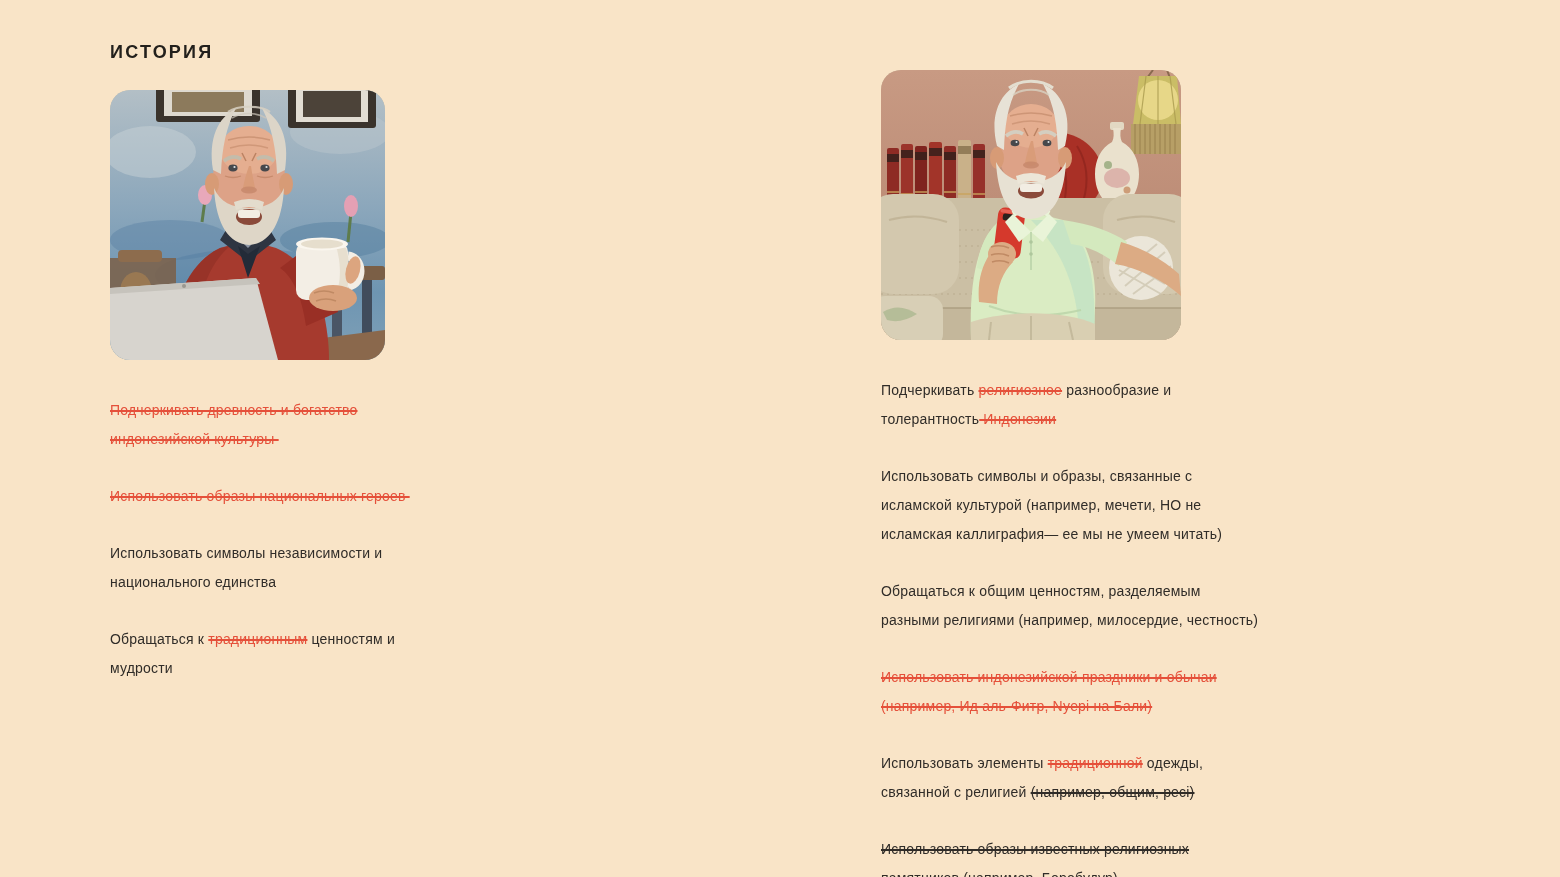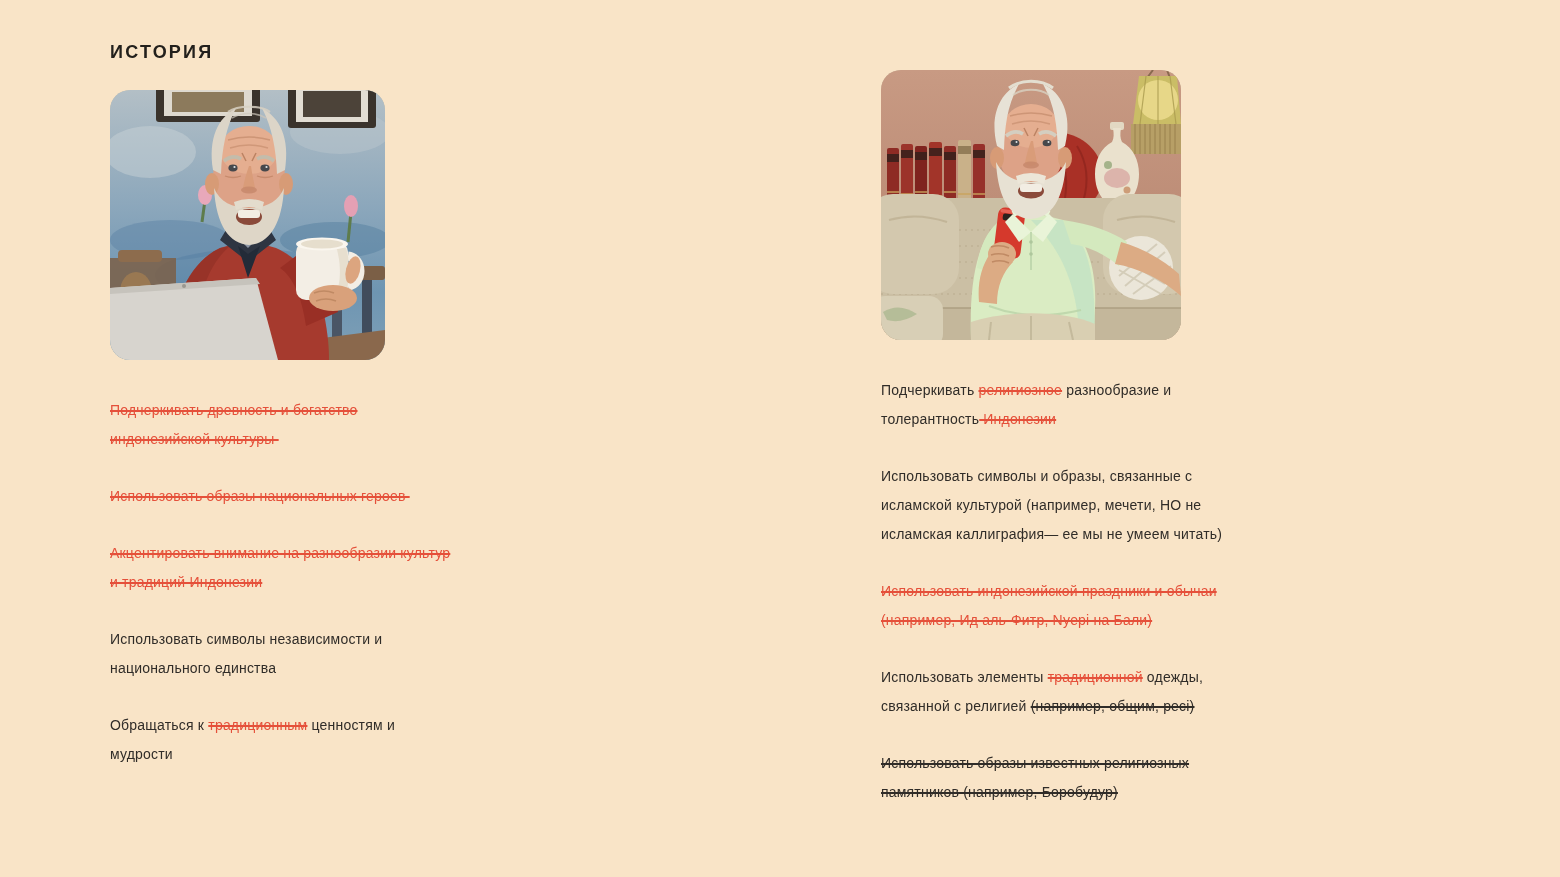--- a/index.html
+++ b/index.html
@@ -153,22 +153,20 @@
         <path d="M0 198 L146 188 L168 270 L0 270 Z" fill="#d7d4ce"></path>
         <path d="M0 198 L146 188 L150 194 L0 204 Z" fill="#c6c3bc"></path>
         <circle cx="74" cy="196" r="2" fill="#9a978f"></circle>
       </svg>
     </figure>
 
     <div class="items">
         <p class="item"><span class="seg red-strike">Подчеркивать древность и богатство
 индонезийской культуры </span></p>
         <p class="item"><span class="seg red-strike">Использовать образы национальных героев </span></p>
-        <p class="item"><span class="seg red-strike">Акцентировать внимание на разнообразии культур
-и традиций Индонезии</span></p>
         <p class="item"><span class="seg plain">Использовать символы независимости и
 национального единства</span></p>
         <p class="item"><span class="seg plain">Обращаться к </span><span class="seg red-strike">традиционным</span><span class="seg plain"> ценностям и
 мудрости</span></p>
       </div>
   </section>
 
   <section class="col col-right">
 
     <figure class="photo photo-right" role="img" aria-label="Пожилой мужчина в светло-зеленом поло с красным телефоном на диване">
@@ -275,20 +273,22 @@
         <path d="M2 242 Q18 232 36 244 Q20 254 6 250 Z" fill="#9fb184" opacity="0.6"></path>
       </svg>
     </figure>
 
     <div class="items">
         <p class="item"><span class="seg plain">Подчеркивать </span><span class="seg red-strike">религиозное</span><span class="seg plain"> разнообразие и
 толерантность</span><span class="seg red-strike"> Индонезии</span></p>
         <p class="item"><span class="seg plain">Использовать символы и образы, связанные с
 исламской культурой (например, мечети, НО не
 исламская каллиграфия— ее мы не умеем читать)</span></p>
+        <p class="item"><span class="seg plain">Обращаться к общим ценностям, разделяемым
+разными религиями (например, милосердие, честность)</span></p>
         <p class="item"><span class="seg red-strike">Использовать индонезийской праздники и обычаи
 (например, Ид аль-Фитр, Nyepi на Бали)</span></p>
         <p class="item"><span class="seg plain">Использовать элементы </span><span class="seg red-strike">традиционной</span><span class="seg plain"> одежды,
 связанной с религией </span><span class="seg dark-strike">(например, общим, peci)</span></p>
         <p class="item"><span class="seg dark-strike">Использовать образы известных религиозных
 памятников (например, Боробудур)</span></p>
       </div>
   </section>
 
 </div>

